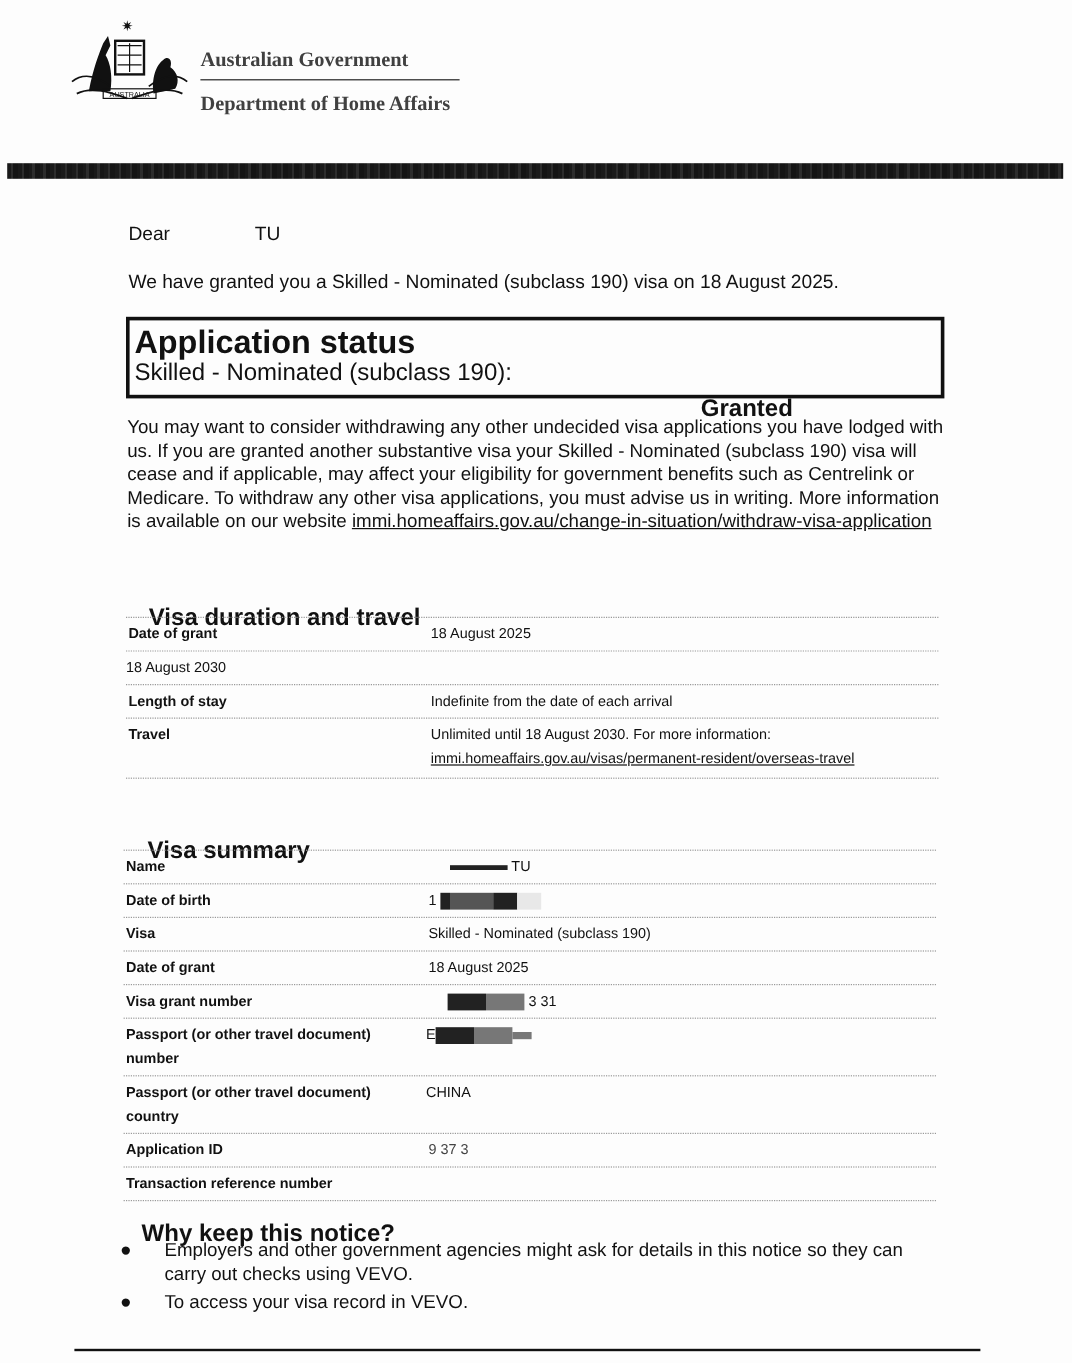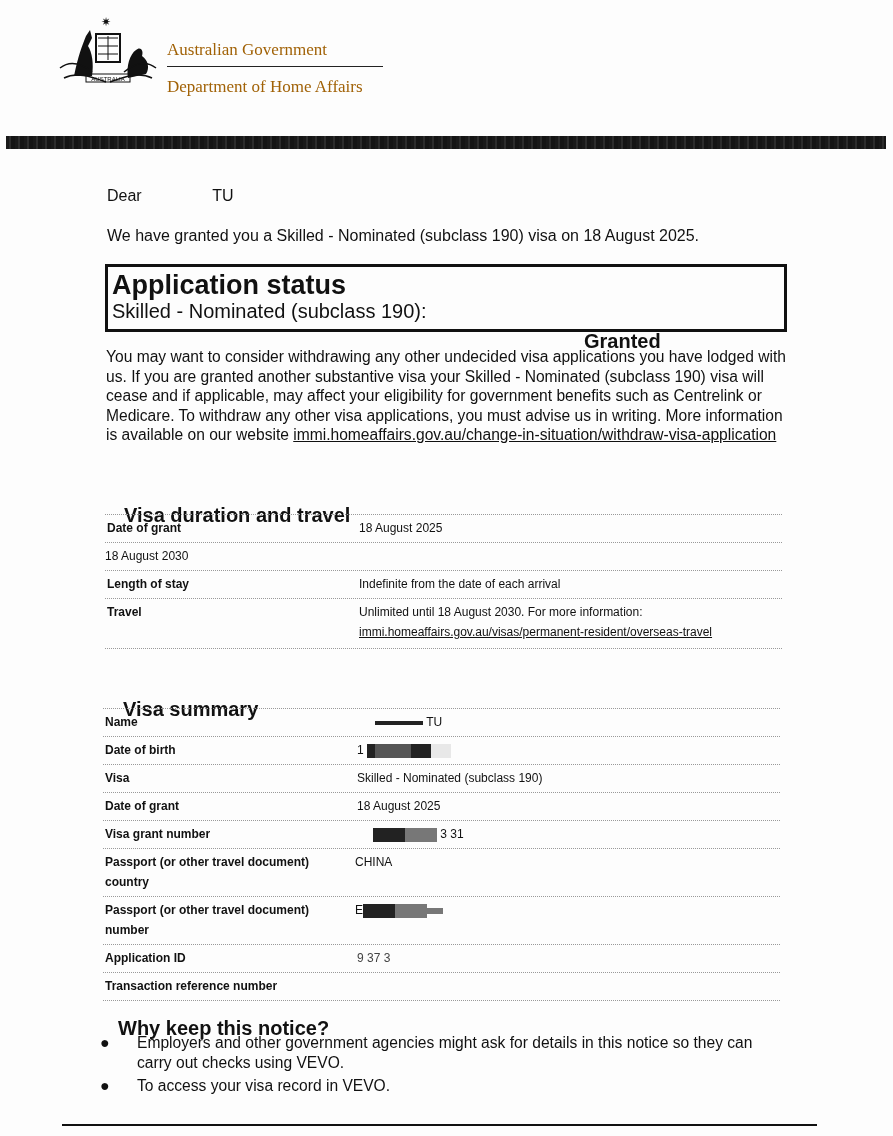--- a/index.html
+++ b/index.html
@@ -1,21 +1,21 @@
 <!DOCTYPE html>
 <html><head>
 <meta charset="utf-8">
 <style>
   html, body { margin: 0; padding: 0; background: #fdfdfd; }
   body {
     width: 893px; height: 1136px; position: relative; overflow: hidden;
     font-family: "Liberation Sans", sans-serif; color: #111;
   }
   .crest { position: absolute; left: 56px; top: 16px; width: 104px; height: 78px; }
-  .agency { position: absolute; left: 167px; top: 40px; font-family: "Liberation Serif", serif; font-weight: normal; color: #a16207; }
+  .agency { position: absolute; left: 167px; top: 40px; font-family: "Liberation Serif", serif; font-weight: bold; color: #404040; }
   .agency .gov { font-size: 17px; padding-bottom: 6px; border-bottom: 1px solid #222; width: 216px; }
   .agency .dept { font-size: 17px; margin-top: 10px; }
   .topbar { position: absolute; left: 6px; top: 136px; width: 880px; height: 13px;
     background: repeating-linear-gradient(90deg, #1a1a1a 0 3px, #2d2d2d 3px 5px, #151515 5px 9px); }
   .dear { position: absolute; left: 107px; top: 187px; font-size: 16px; }
   .granted-line { position: absolute; left: 107px; top: 227px; font-size: 16px; }
   .status-box { position: absolute; left: 105px; top: 264px; width: 676px; height: 62px; border: 3px solid #111; }
   .status-box .title { position: absolute; left: 4px; top: 3px; font-size: 27px; font-weight: bold; }
   .status-box .visa { position: absolute; left: 4px; top: 33px; font-size: 20px; }
   .status-box .val { position: absolute; left: 476px; top: 35px; font-size: 20px; font-weight: bold; margin-top: 28px; }
@@ -113,26 +113,26 @@
   </div>
   <div class="row">
     <div class="lbl">Date of grant</div>
     <div class="val">18 August 2025</div>
   </div>
   <div class="row">
     <div class="lbl">Visa grant number</div>
     <div class="val"><span style="display:inline-block;width:16px;"></span><span class="redact" style="width:32px;"></span><span class="redact grey" style="width:32px;"></span> <span>3 31</span></div>
   </div>
   <div class="row">
+    <div class="lbl" style="width:250px;">Passport (or other travel document) number</div>
+    <div class="val"><span>E</span><span class="redact" style="width:32px;"></span><span class="redact grey" style="width:32px;"></span><span class="redact grey" style="width:16px;height:6px;"></span></div>
+  </div>
+  <div class="row">
     <div class="lbl" style="width:250px;">Passport (or other travel document) country</div>
     <div class="val">CHINA</div>
-  </div>
-  <div class="row">
-    <div class="lbl" style="width:250px;">Passport (or other travel document) number</div>
-    <div class="val"><span>E</span><span class="redact" style="width:32px;"></span><span class="redact grey" style="width:32px;"></span><span class="redact grey" style="width:16px;height:6px;"></span></div>
   </div>
   <div class="row">
     <div class="lbl">Application ID</div>
     <div class="val" style="color:#444;">9 37 3</div>
   </div>
   <div class="row">
     <div class="lbl">Transaction reference number</div>
     <div class="val"></div>
   </div>
 </div>

